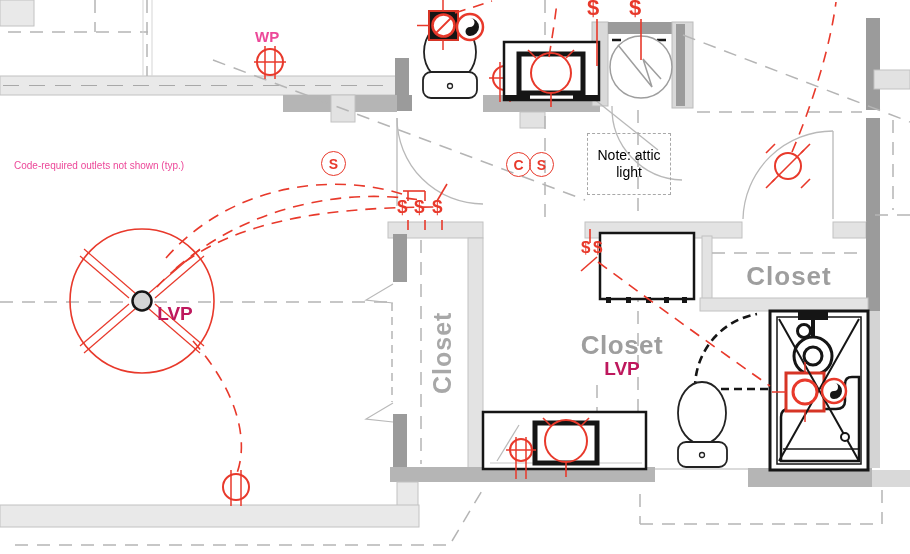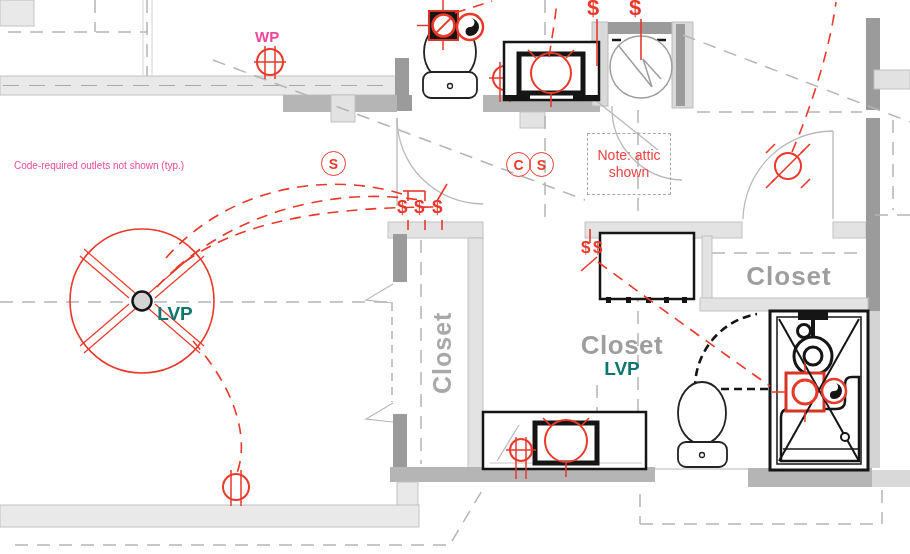--- a/index.html
+++ b/index.html
@@ -2,30 +2,30 @@
 <html><head>
 <meta charset="utf-8">
 <style>
   html,body{margin:0;padding:0;background:#fff;}
   #plan{position:relative;width:910px;height:554px;background:#fff;overflow:hidden;
         font-family:"Liberation Sans",sans-serif;}
   #plan svg{position:absolute;left:0;top:0;}
   .lbl{position:absolute;white-space:nowrap;}
   .red{color:#ec4899;}
   .room{color:#9e9e9e;font-weight:bold;font-size:26px;letter-spacing:.5px;text-align:center;}
-  .floor{color:#0f766e;font-weight:600;font-size:19px;text-align:center;}
+  .floor{color:#be185d;font-weight:600;font-size:19px;text-align:center;}
   .det{position:absolute;width:23px;height:23px;border:1.8px solid #e8392b;border-radius:50%;
        display:flex;align-items:center;justify-content:center;
        color:#e8392b;font-weight:bold;font-size:14px;background:transparent;}
   .sw{position:absolute;color:#e8392b;font-weight:bold;font-size:19px;line-height:1;}
   .sw.big{font-size:22px;}
   .sw.sm{font-size:17px;}
   #attic-note{position:absolute;left:587px;top:133px;width:82px;height:60px;
       border:1.6px dashed #a8a8a8;display:flex;flex-direction:column;align-items:center;
-      justify-content:center;color:#ef4444;font-size:14px;line-height:1.25;text-align:center;}
+      justify-content:center;color:#000000;font-size:14px;line-height:1.25;text-align:center;}
   #wp-label{left:255px;top:28px;font-size:15px;font-weight:600;}
   #code-note{left:14px;top:160px;font-size:10px;}
   #bedroom-name{left:108px;top:279px;width:134px;}
   #bedroom-floor{left:108px;top:303px;width:134px;}
   #bathroom-name{left:558px;top:330px;width:128px;}
   #bathroom-floor{left:558px;top:358px;width:128px;}
   #closet-right-name{left:727px;top:261px;width:124px;letter-spacing:1px;}
   #closet-center-name{left:426px;top:298px;width:32px;height:110px;display:flex;
       align-items:center;justify-content:center;writing-mode:vertical-rl;
       transform:rotate(180deg);font-size:25px;font-weight:bold;color:#a8a8a8;letter-spacing:1px;}
@@ -280,21 +280,21 @@
     <line x1="581" y1="271" x2="597" y2="257"></line>
   </g>
 </svg>
 
 <div class="lbl red" id="wp-label">WP</div>
 
 <div class="lbl red" id="code-note">Code-required outlets not shown (typ.)</div>
 
 <div id="attic-note">
   <span>Note: attic</span>
-  <span>shown</span>
+  <span>light</span>
 </div>
 
 <div class="lbl floor" id="bedroom-floor">LVP</div>
 
 <div class="lbl room" id="bathroom-name">Closet</div>
 <div class="lbl floor" id="bathroom-floor">LVP</div>
 
 <div id="closet-center-name" class="lbl">Closet</div>
 <div class="lbl room" id="closet-right-name">Closet</div>
 

